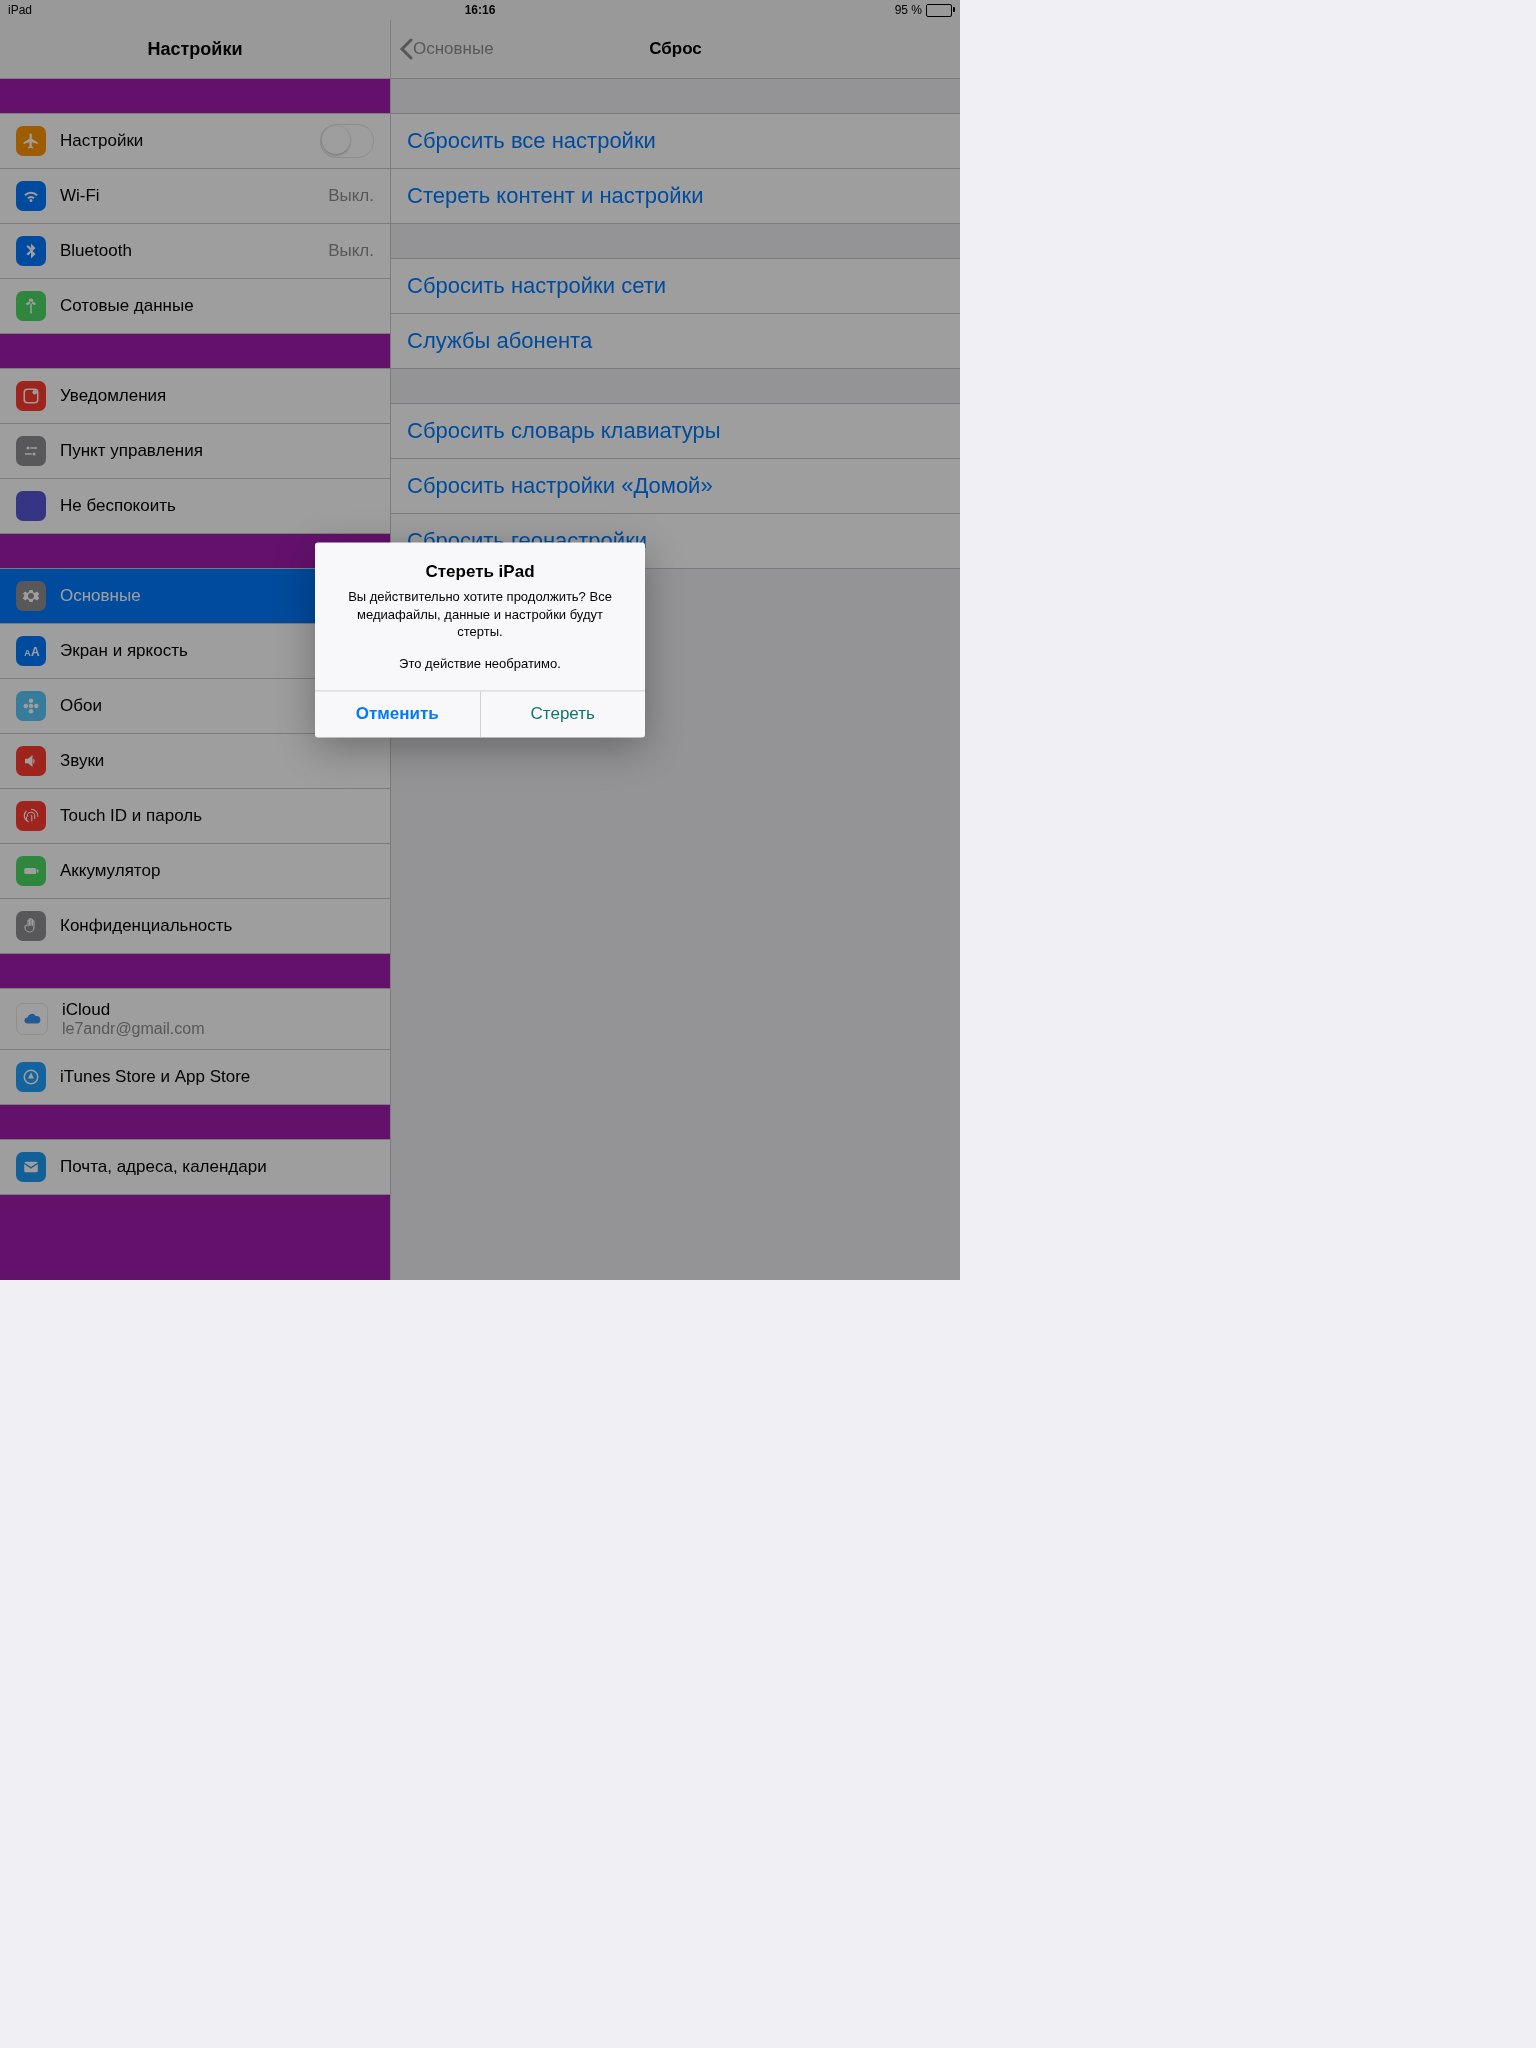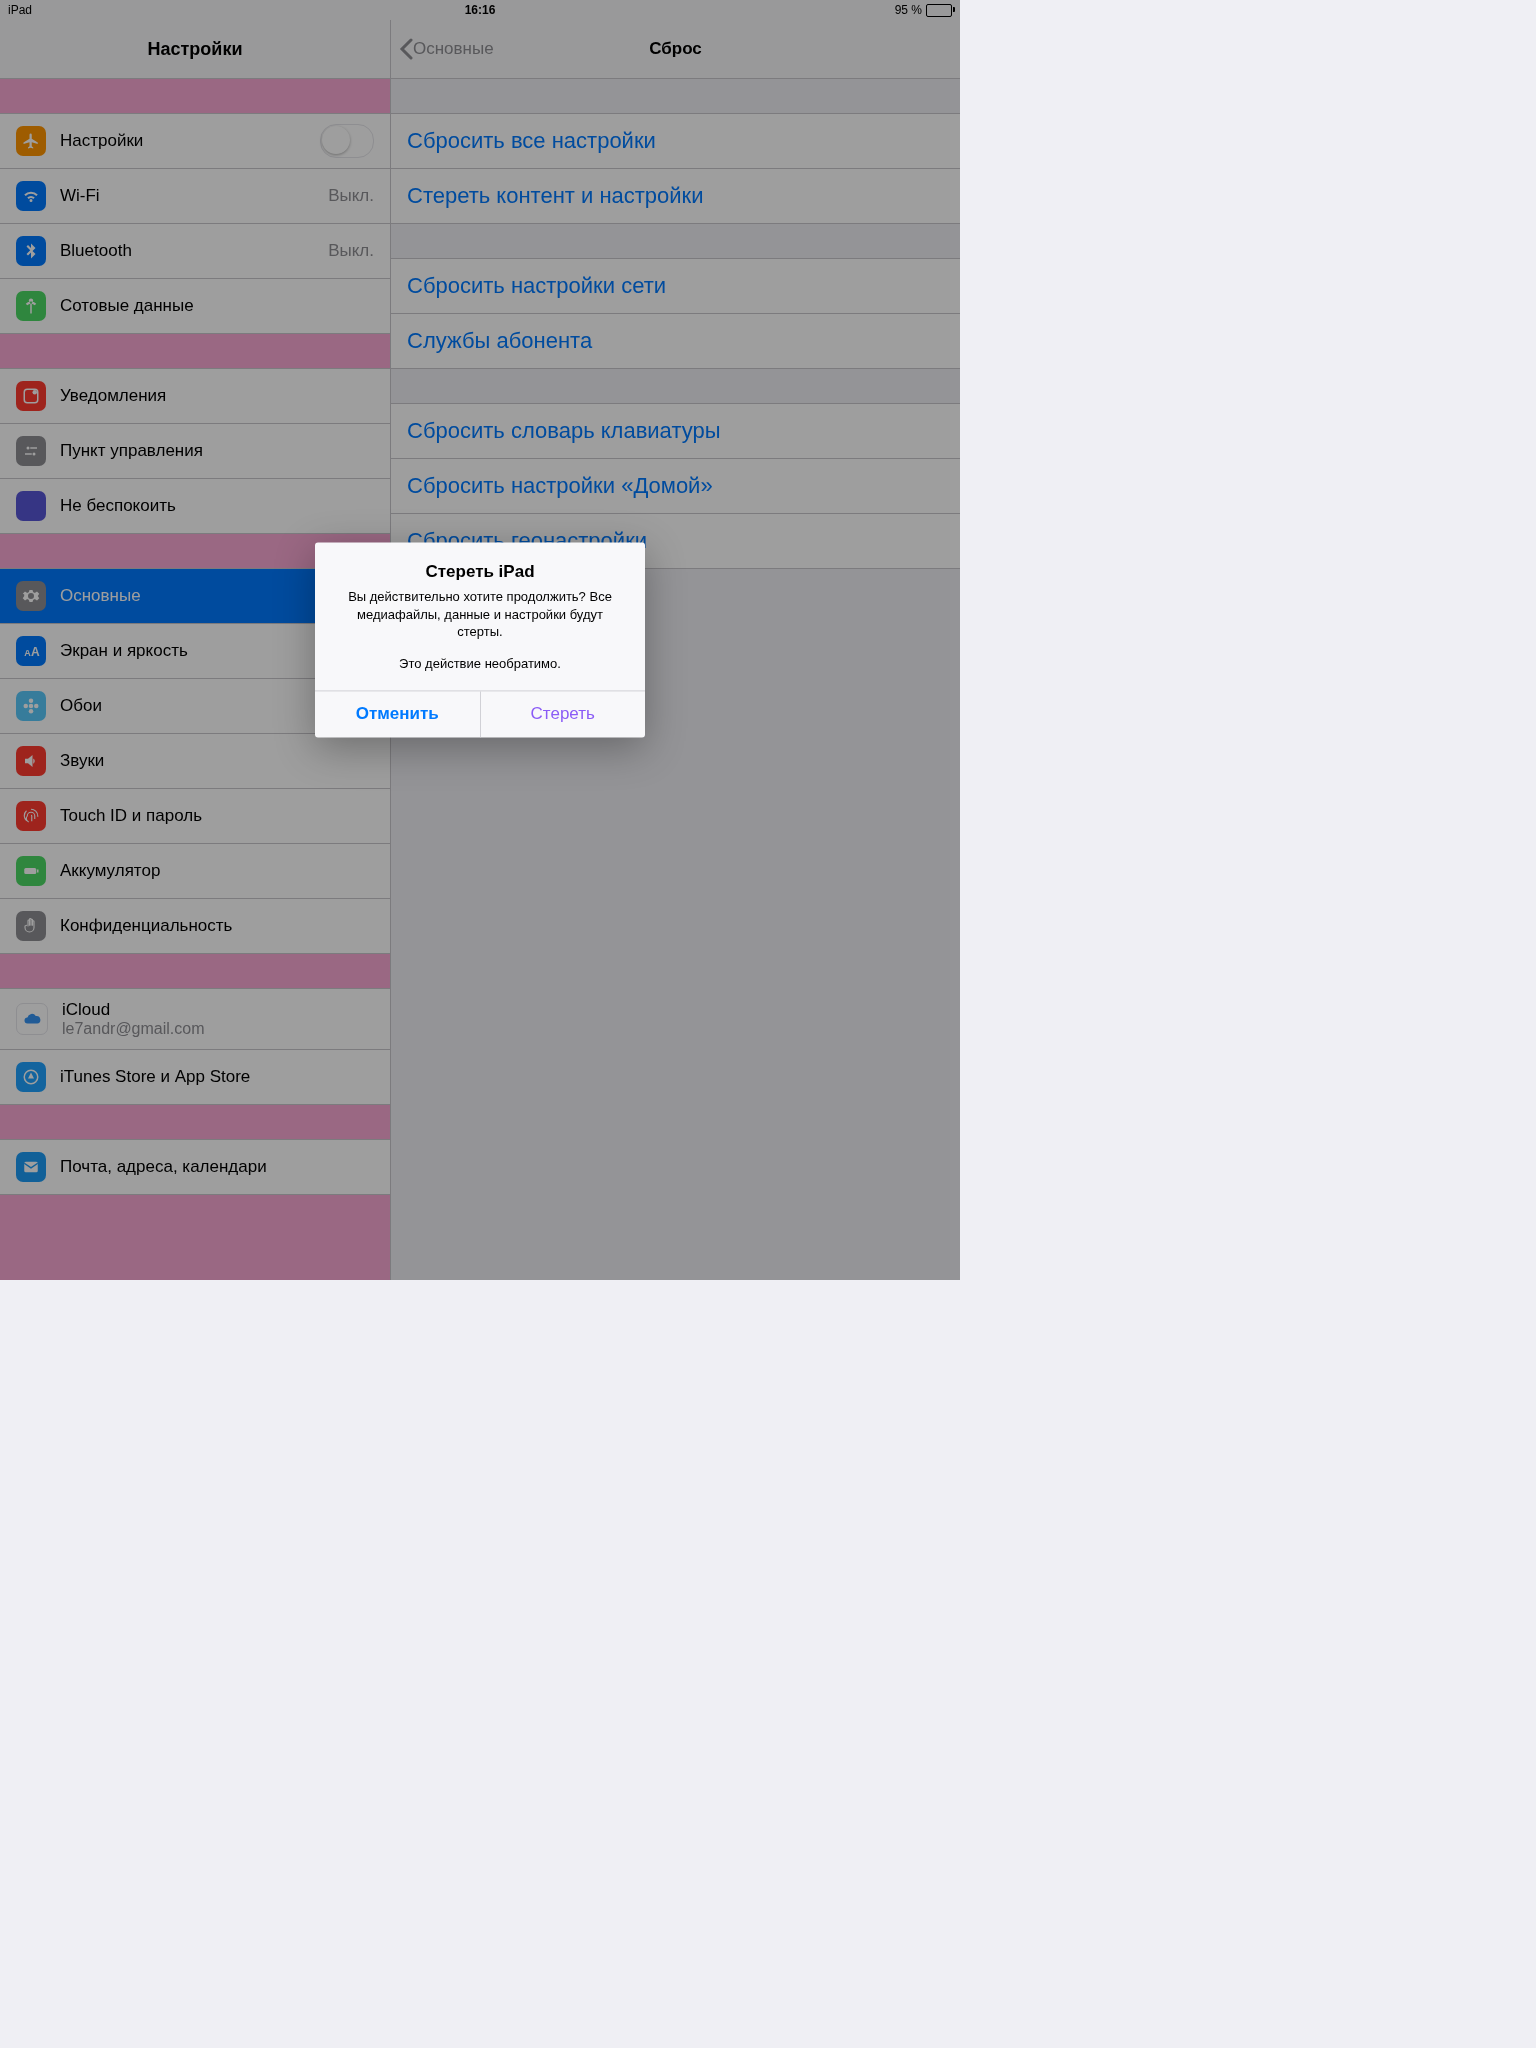--- a/index.html
+++ b/index.html
@@ -3,21 +3,21 @@
 <meta charset="utf-8">
 <style>
 html,body{margin:0;padding:0;font-family:-apple-system,"Helvetica Neue",Arial,sans-serif;background:#efeff4;width:960px;height:1280px;overflow:hidden;position:relative}
 .statusbar{height:20px;display:flex;align-items:center;justify-content:space-between;padding:0 8px;font-size:12px;background:#f7f7f8}
 .statusbar .center{position:absolute;left:0;right:0;text-align:center;font-weight:700}
 .statusbar .right{margin-left:auto;display:flex;align-items:center;gap:4px}
 .battery{width:24px;height:11px;border:1px solid #000;border-radius:2px;position:relative}
 .battery::after{content:"";position:absolute;right:-4px;top:2px;width:2px;height:5px;background:#000;border-radius:0 1px 1px 0}
 .battery .fill{background:#000;height:100%;width:95%}
 .split{display:flex;height:calc(100% - 20px)}
-.sidebar{width:390px;border-right:1px solid #c8c7cc;background:#f9a8d4;display:flex;flex-direction:column}
+.sidebar{width:390px;border-right:1px solid #c8c7cc;background:#a21caf;display:flex;flex-direction:column}
 .sidebar-header{height:58px;display:flex;align-items:center;justify-content:center;border-bottom:1px solid #c8c7cc;background:#f7f7f8}
 .sidebar-header h1{font-size:18px;font-weight:700;margin:0}
 .detail{flex:1;background:#efeff4;display:flex;flex-direction:column}
 .detail-header{height:58px;display:flex;align-items:center;border-bottom:1px solid #c8c7cc;background:#f7f7f8;position:relative}
 .back{display:flex;align-items:center;color:#8e8e93;font-size:17px;padding-left:8px}
 .back svg{width:14px;height:22px}
 .detail-title{position:absolute;left:0;right:0;text-align:center;font-size:17px;font-weight:600}
 .group{margin-top:34px;background:#fff;border-top:1px solid #c8c7cc;border-bottom:1px solid #c8c7cc}
 .group.first{margin-top:34px}
 .row{display:flex;align-items:center;height:54px;padding:0 16px;border-bottom:1px solid #c8c7cc;background:#fff}
@@ -47,21 +47,21 @@
 .dim{position:absolute;inset:0;background:rgba(0,0,0,.38);z-index:50}
 
 .alert{position:absolute;left:50%;top:50%;transform:translate(-50%,-50%);width:330px;background:#f8f8fa;border-radius:3px;z-index:60;overflow:hidden;box-shadow:0 10px 40px rgba(0,0,0,.3)}
 .alert .body{padding:20px 18px 18px;text-align:center}
 .alert h2{font-size:17px;font-weight:600;margin:0 0 6px}
 .alert p{font-size:13px;margin:0 0 14px;line-height:1.35}
 .alert p:last-child{margin-bottom:0}
 .alert .buttons{display:flex;border-top:1px solid #d1d1d6}
 .alert .btn{flex:1;height:46px;display:flex;align-items:center;justify-content:center;font-size:17px}
 .alert .btn.cancel{color:#007aff;font-weight:600;border-right:1px solid #d1d1d6}
-.alert .btn.destructive{color:#8b5cf6}
+.alert .btn.destructive{color:#0f766e}
 </style>
 </head>
 <body>
 
 <div class="statusbar">
   <span>iPad</span>
   <span class="center">16:16</span>
   <span class="right">
     <span>95 %</span>
     <span class="battery"><span class="fill"></span></span>

